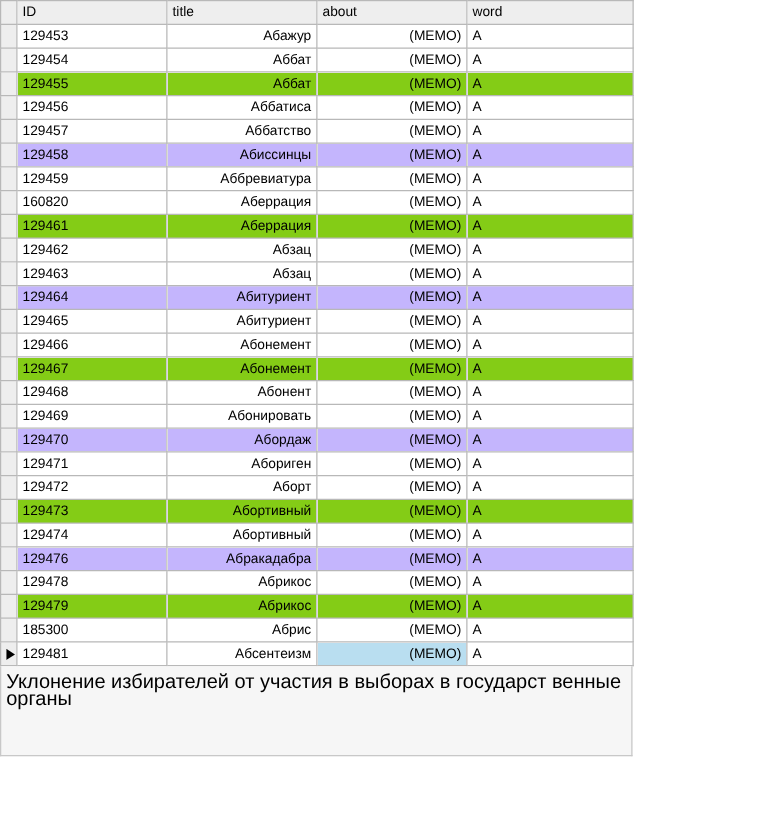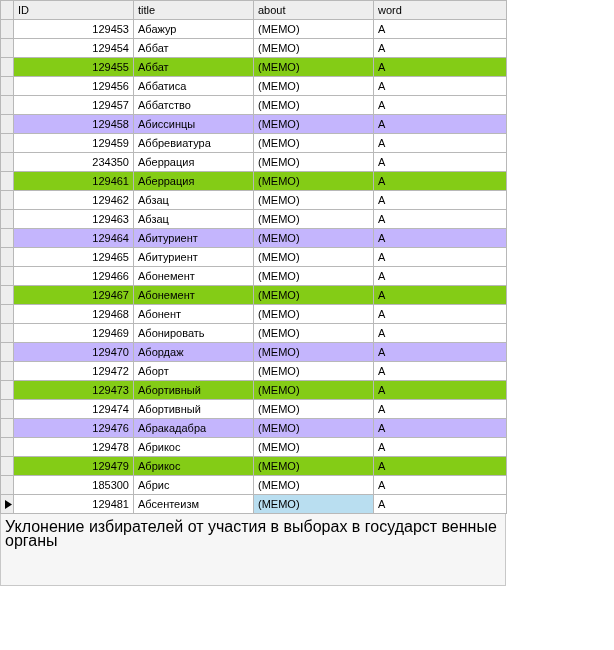--- a/index.html
+++ b/index.html
@@ -6,23 +6,23 @@
   .wrap{width:614px;height:650px;box-sizing:border-box;overflow:hidden;position:relative}
   table.grid{border-collapse:collapse;width:506px;table-layout:fixed}
   table.grid th,table.grid td{border:1px solid #b8b8b8;height:18px;line-height:18px;padding:0 4px;box-sizing:border-box;overflow:hidden;white-space:nowrap;text-overflow:clip}
   table.grid th{background:#eee;font-weight:normal;text-align:left}
   col.c-marker{width:13px}
   col.c-id{width:120px}
   col.c-title{width:120px}
   col.c-about{width:120px}
   col.c-word{width:133px}
   td.marker{background:#eee;text-align:center;padding:0}
-  td.id{text-align:right;padding-right:6px}
-  td.title{text-align:left}
-  td.about{text-align:left}
+  td.id{padding-right:6px}
+  td.title{text-align:right}
+  td.about{text-align:right}
   td.word{text-align:left}
   tr.light td:not(.marker){background:#84cc16}
   tr.gray td:not(.marker){background:#c4b5fd}
   tr.plain td:not(.marker){background:#fff}
   td.sel{background:#b9def0 !important}
   .indicator svg{display:block;margin:auto}
   .memo-area{width:506px;height:72px;border:1px solid #c8c8c8;border-top:0;box-sizing:border-box;padding:6px 4px;background:#f6f6f6;font-size:16px;line-height:14px}
 </style>
 </head>
 <body>
@@ -90,21 +90,21 @@
         </tr>
         <tr class="plain">
           <td class="marker indicator"></td>
           <td class="id">129459</td>
           <td class="title">Аббревиатура</td>
           <td class="about">(MEMO)</td>
           <td class="word">А</td>
         </tr>
         <tr class="plain">
           <td class="marker indicator"></td>
-          <td class="id">234350</td>
+          <td class="id">160820</td>
           <td class="title">Аберрация</td>
           <td class="about">(MEMO)</td>
           <td class="word">А</td>
         </tr>
         <tr class="light">
           <td class="marker indicator"></td>
           <td class="id">129461</td>
           <td class="title">Аберрация</td>
           <td class="about">(MEMO)</td>
           <td class="word">А</td>
@@ -162,20 +162,27 @@
           <td class="marker indicator"></td>
           <td class="id">129469</td>
           <td class="title">Абонировать</td>
           <td class="about">(MEMO)</td>
           <td class="word">А</td>
         </tr>
         <tr class="gray">
           <td class="marker indicator"></td>
           <td class="id">129470</td>
           <td class="title">Абордаж</td>
+          <td class="about">(MEMO)</td>
+          <td class="word">А</td>
+        </tr>
+        <tr class="plain">
+          <td class="marker indicator"></td>
+          <td class="id">129471</td>
+          <td class="title">Абориген</td>
           <td class="about">(MEMO)</td>
           <td class="word">А</td>
         </tr>
         <tr class="plain">
           <td class="marker indicator"></td>
           <td class="id">129472</td>
           <td class="title">Аборт</td>
           <td class="about">(MEMO)</td>
           <td class="word">А</td>
         </tr>

